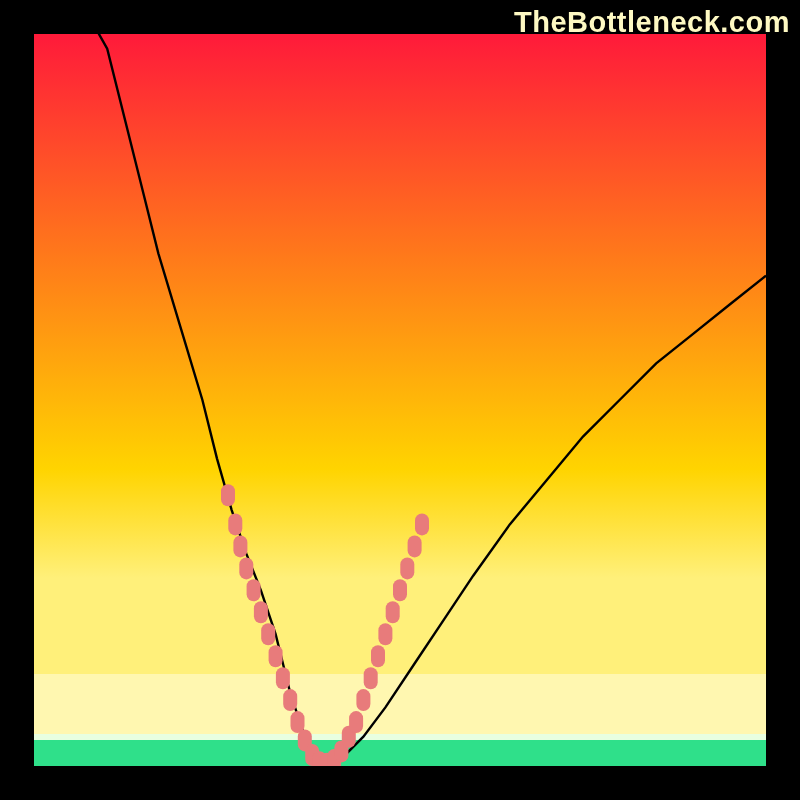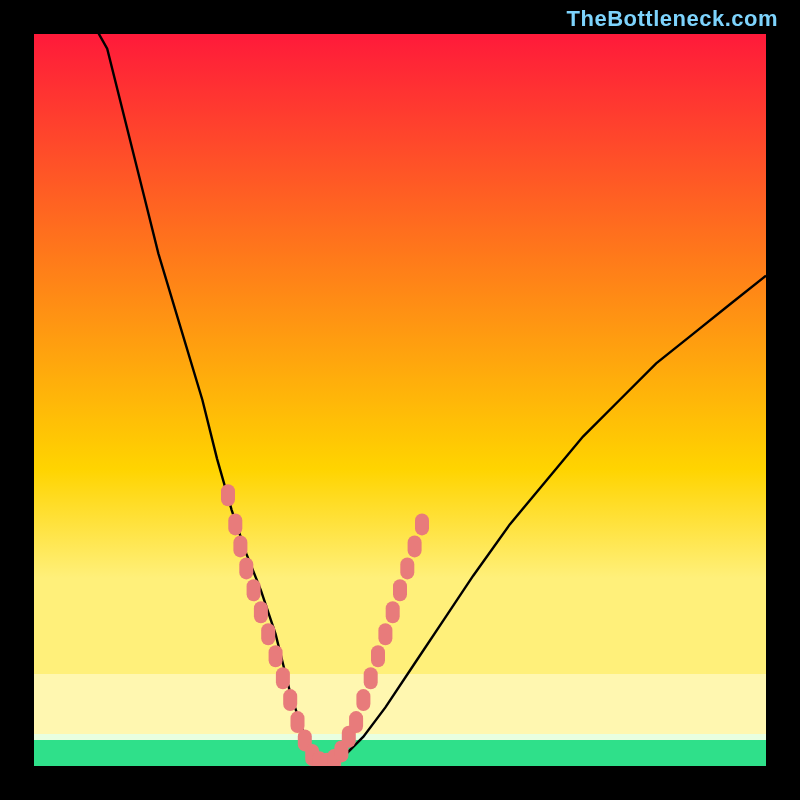--- a/index.html
+++ b/index.html
@@ -13,23 +13,23 @@
   }
   .frame {
     position: relative;
     width: 800px;
     height: 800px;
     background: #000;
   }
   .watermark {
     position: absolute;
     top: 6px;
-    right: 22px;
-    color: #7dd3fc;
-    font-size: 22px;
+    right: 10px;
+    color: #fef9c3;
+    font-size: 29px;
     font-weight: bold;
     letter-spacing: 0.5px;
     z-index: 10;
   }
   .plot {
     position: absolute;
     left: 34px;
     top: 34px;
     width: 732px;
     height: 732px;

